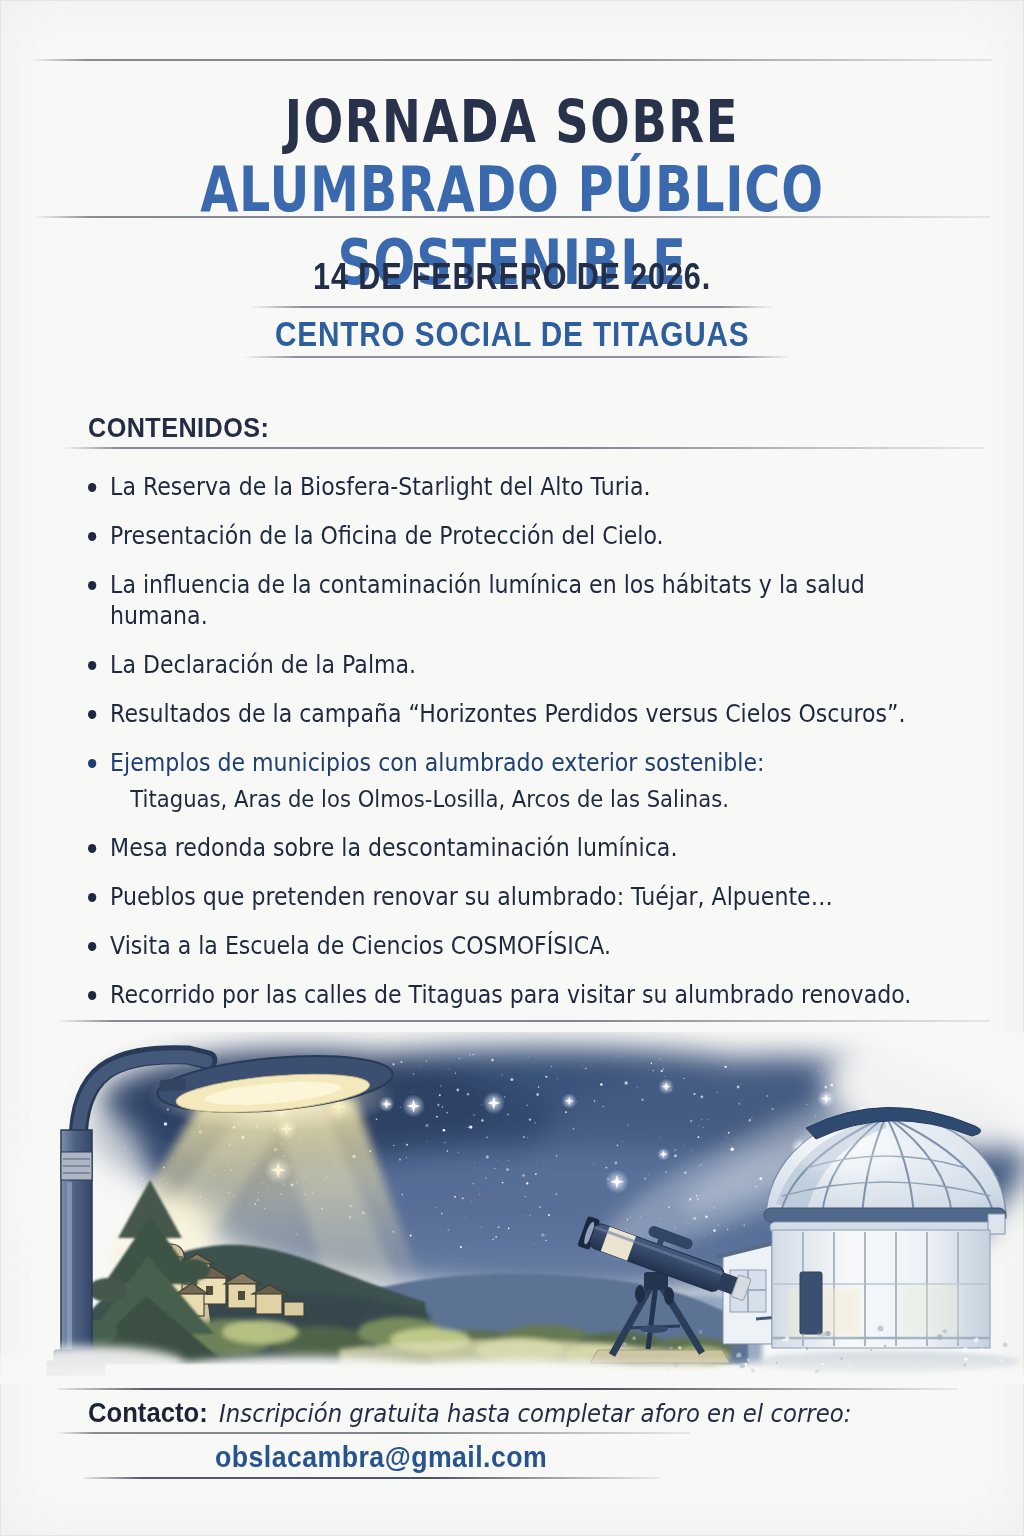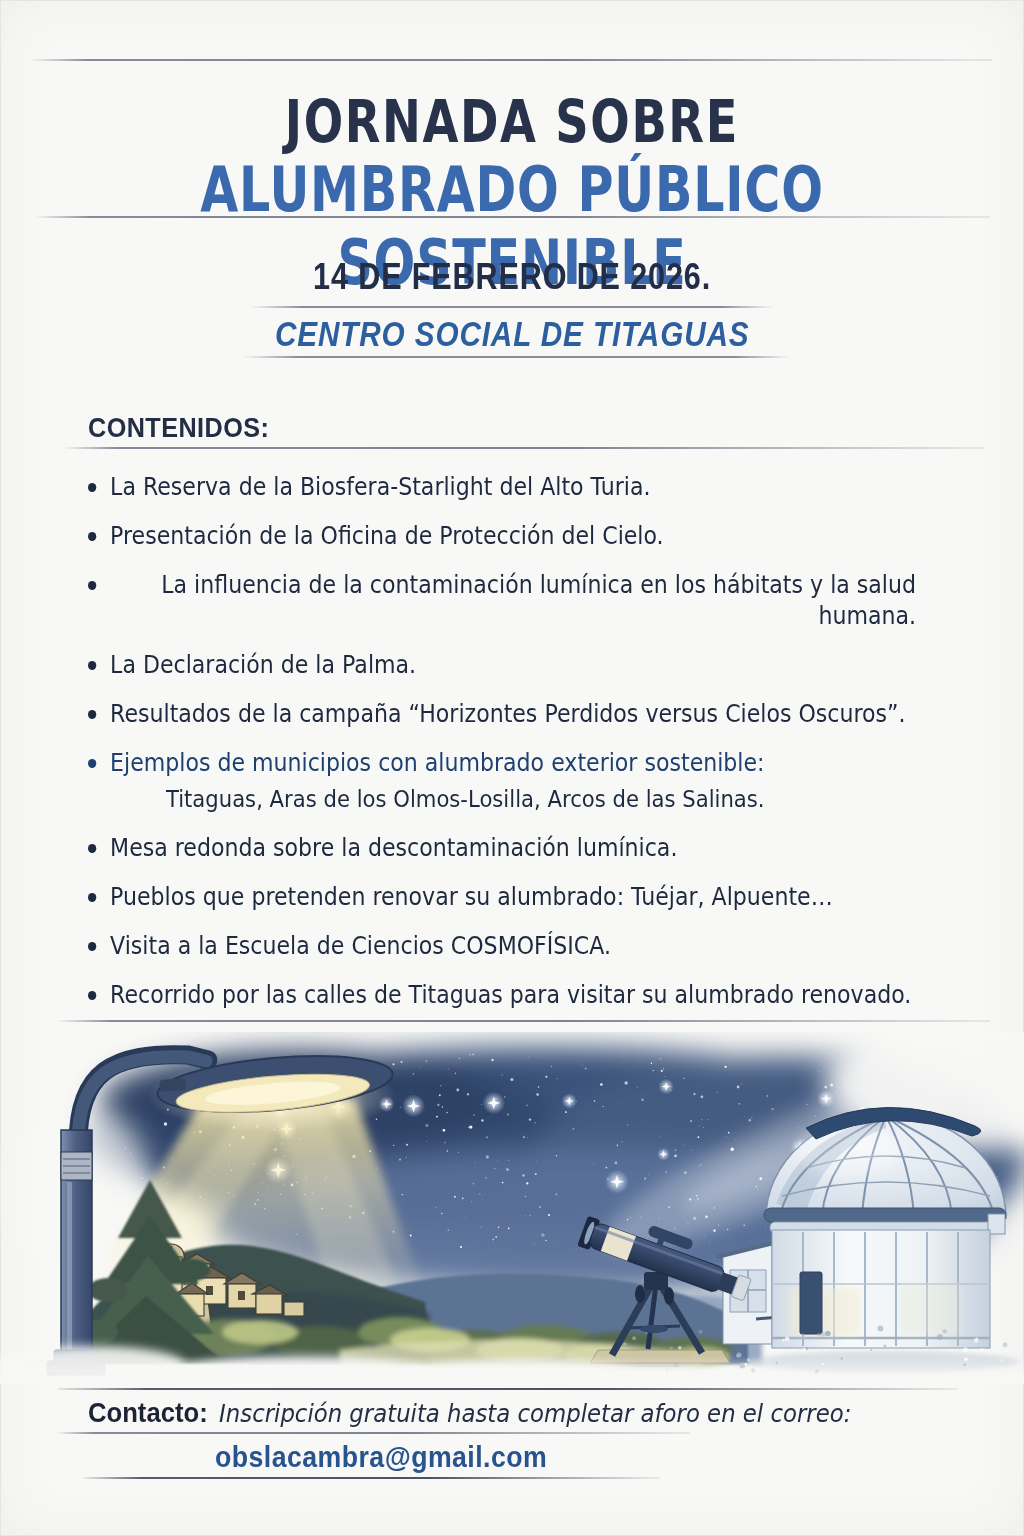--- a/index.html
+++ b/index.html
@@ -22,21 +22,21 @@
   .ctr > span{display:inline-block;}
   .t-condensed{transform:scaleX(.8);transform-origin:center;}
   .t-condensed85{transform:scaleX(.85);transform-origin:center;}
   h1,h2,h3{margin:0;font-family:"Liberation Sans", sans-serif;}
   .title1{font-size:58px;font-weight:700;letter-spacing:2px;color:var(--title-navy,#28324b);}
   .title2{font-size:63px;font-weight:700;letter-spacing:1px;color:var(--title-blue,#3a69ad);}
   .date{font-size:36px;font-weight:700;letter-spacing:1px;color:var(--date-navy,#222d47);font-family:"Liberation Sans",sans-serif;}
   .venue{font-size:35px;font-weight:700;letter-spacing:1px;color:var(--venue-blue,#2d5f9f);font-family:"Liberation Sans",sans-serif;}
   .contenidos{font-size:28px;font-weight:700;letter-spacing:.5px;color:var(--heading-navy,#232e45);
     font-family:"Liberation Sans",sans-serif;transform:scaleX(.9);transform-origin:left center;}
-  #contents-list{list-style:none;margin:0;padding:0;text-align:right;}
+  #contents-list{list-style:none;margin:0;padding:0;}
   #contents-list li{
     display:flex;gap:15px;margin-bottom:18px;
     font-size:24px;line-height:31px;color:var(--body-text,#1e2940);
     transform:scaleX(.92);transform-origin:left center;
   }
   #contents-list li.accent{color:var(--accent-bullet-blue,#1e4070);}
   #contents-list .dot{width:9px;height:9px;border-radius:50%;background:currentColor;margin-top:11px;flex:none;}
   #contents-list .sub{margin-top:5px;padding-left:22px;font-size:23px;color:var(--body-text,#1e2940);}
   .contact-label{font-size:27px;font-weight:700;color:#1c2334;font-family:"Liberation Sans",sans-serif;}
   .contact-text{font-size:24px;font-style:italic;color:#232d45;}
@@ -58,21 +58,21 @@
     <span class="title2" style="transform:scaleX(.78);">ALUMBRADO PÚBLICO SOSTENIBLE</span>
   </div>
 
   <div class="abs rule" style="top:216px;left:34px;width:956px;"></div>
 
   <div class="abs ctr" style="top:256px;">
     <span class="date t-condensed85">14 DE FEBRERO DE 2026.</span>
   </div>
   <div class="abs rule center" style="top:306px;left:250px;width:524px;"></div>
 
-  <div class="abs ctr" style="top:314px;font-style:italic;">
+  <div class="abs ctr" style="top:314px;">
     <span class="venue t-condensed85">CENTRO SOCIAL DE TITAGUAS</span>
   </div>
   <div class="abs rule center" style="top:356px;left:243px;width:547px;"></div>
 
   <h2 class="abs contenidos" style="top:412px;left:88px;">CONTENIDOS:</h2>
   <div class="abs rule" style="top:447px;left:62px;width:922px;"></div>
 
   <ul class="abs" id="contents-list" style="top:472px;left:88px;width:900px;">
       <li>
         <span class="dot"></span>

